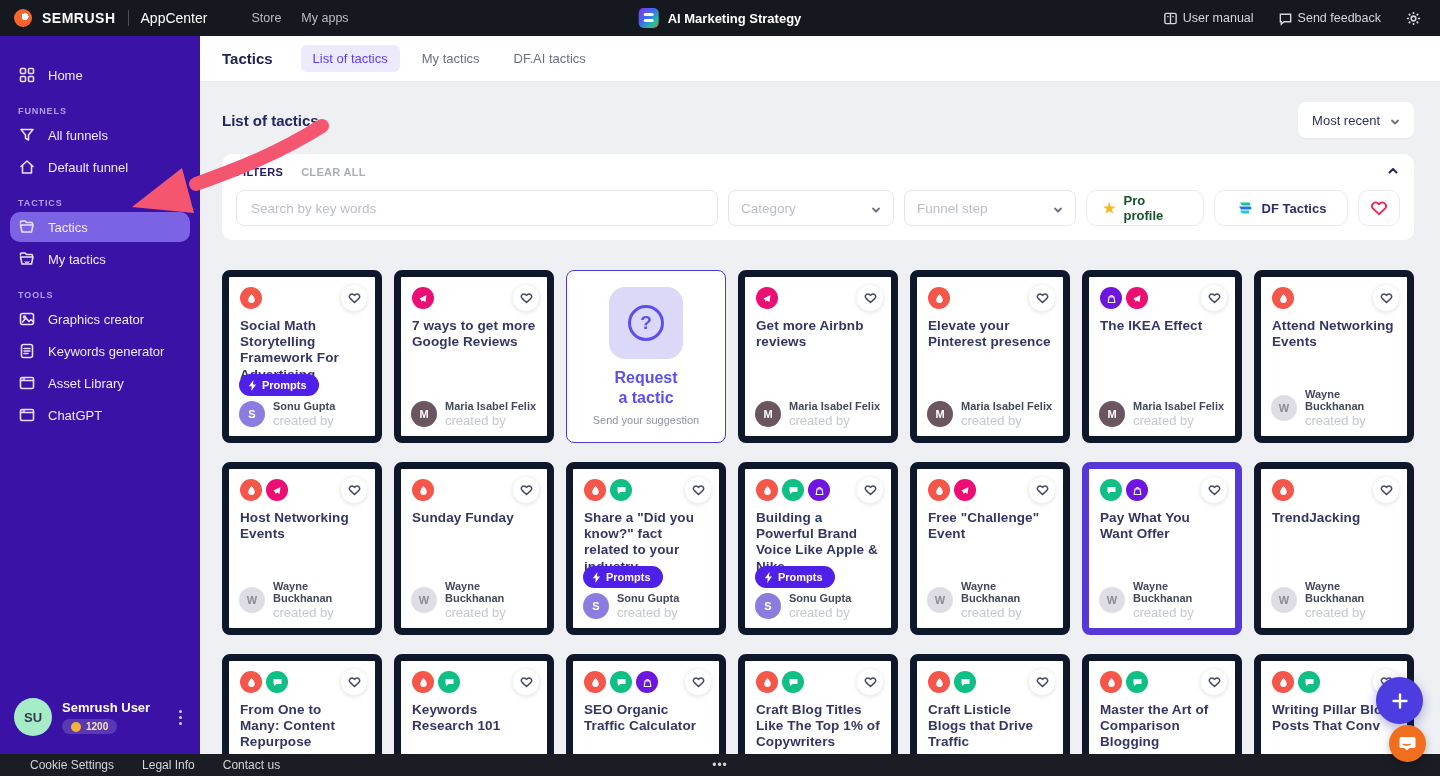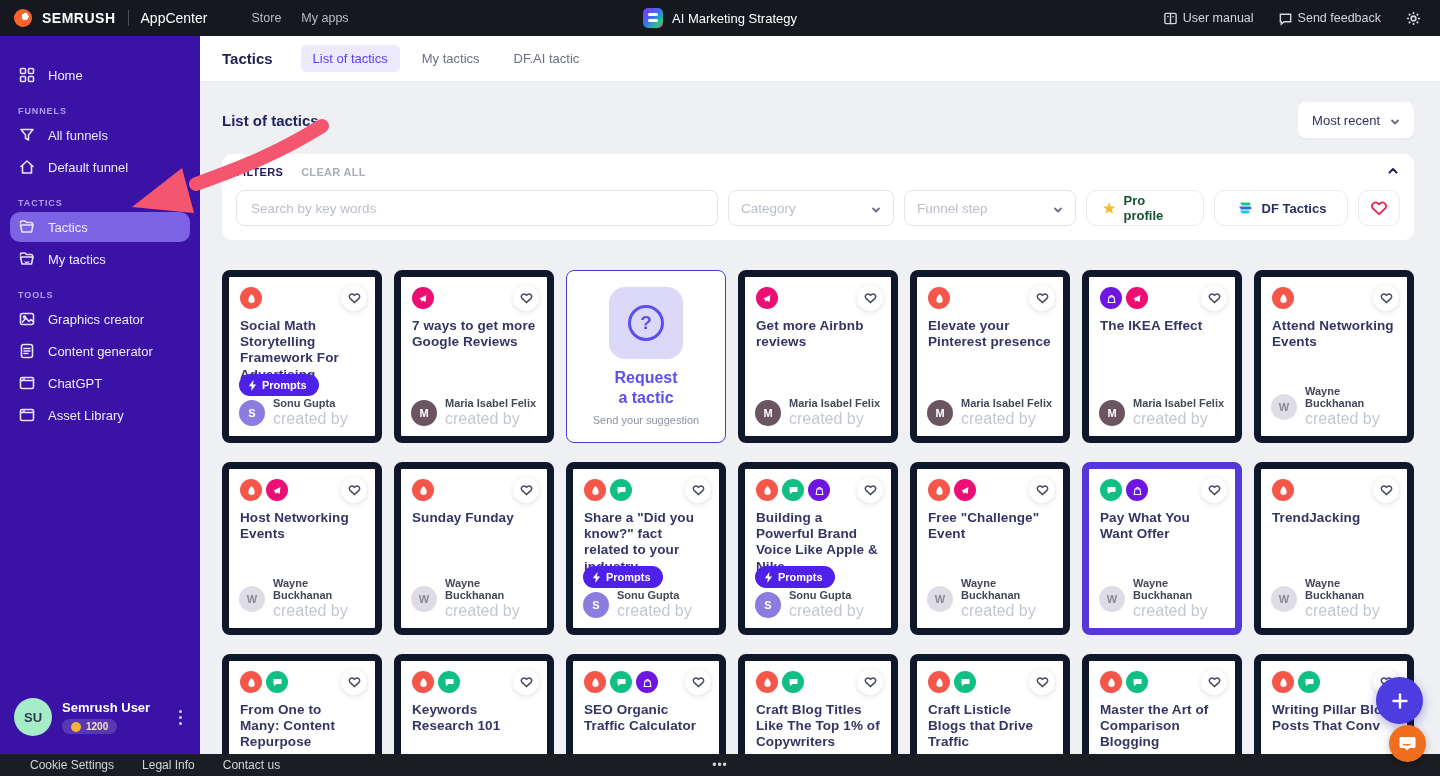--- a/index.html
+++ b/index.html
@@ -11,21 +11,21 @@
   .logo-flame { width:18px; height:18px; border-radius:50%; background:radial-gradient(circle at 62% 42%, #fff 0 22%, #ff642d 23% 100%); }
   .brand { color:#fff; font-weight:700; font-size:14px; letter-spacing:.5px; }
   .tb-divider { width:1px; height:16px; background:#4a4e57; margin:0 2px; }
   .product { color:#fff; font-size:14px; font-weight:400; }
   .tb-nav { display:flex; gap:20px; margin-left:44px; }
   .tb-nav span { color:#b9bdc5; font-size:12.5px; cursor:pointer; }
   .tb-center { position:absolute; left:50%; top:0; height:36px; transform:translateX(-50%); display:flex; align-items:center; gap:9px; }
   .app-icon { width:20px; height:20px; border-radius:5px; background:linear-gradient(135deg,#8b2ff7 0%,#3b6df5 45%,#1fc78f 78%,#f53b5b 100%); position:relative; }
   .app-icon:before, .app-icon:after { content:""; position:absolute; left:5px; right:5px; height:3px; border-radius:2px; background:#fff; }
   .app-icon:before { top:5px; } .app-icon:after { top:11px; }
-  .tb-title { color:#fff; font-size:13px; font-weight:400; }
+  .tb-title { color:#fff; font-size:13px; font-weight:700; }
   .tb-right { margin-left:auto; display:flex; align-items:center; gap:24px; padding-right:18px; }
   .tb-action { display:flex; align-items:center; gap:5px; color:#d3d6db; font-size:12.5px; cursor:pointer; }
   .tb-ic { width:15px; height:15px; }
   .tb-ic svg { width:100%; height:100%; stroke:#d3d6db; fill:none; stroke-width:1.5; }
 
   
   .sidebar { position:absolute; left:0; top:36px; width:200px; height:718px; background:#3a12a6; z-index:10; display:flex; flex-direction:column; }
   .side-list { padding-top:22px; }
   .side-item { display:flex; align-items:center; gap:12px; margin:2px 10px; padding:6px 8px; border-radius:10px; color:#efeaff; font-size:13px; cursor:pointer; }
   .side-item.active { background:#7c63e3; }
@@ -85,21 +85,21 @@
   .badge svg { width:11px; height:11px; fill:#fff; }
   .fav { position:absolute; top:8px; right:8px; width:26px; height:26px; border-radius:50%; background:#fff; box-shadow:0 1px 5px rgba(30,30,70,.15); display:flex; align-items:center; justify-content:center; }
   .fav svg { width:13px; height:12px; fill:none; stroke:#454a63; stroke-width:1.6; }
   .card-title { margin-top:9px; font-size:13.5px; line-height:1.2; font-weight:700; color:#333663; letter-spacing:.1px; }
   .prompts-pill { position:absolute; left:10px; bottom:40px; background:#4f21e8; color:#fff; border-radius:14px; font-size:11px; font-weight:600; padding:5px 12px 5px 9px; display:flex; align-items:center; gap:5px; }
   .prompts-pill svg { width:9px; height:11px; fill:#fff; }
   .author { position:absolute; left:10px; right:10px; bottom:8px; display:flex; align-items:center; gap:8px; }
   .author-av { width:26px; height:26px; border-radius:50%; display:flex; align-items:center; justify-content:center; font-size:11px; font-weight:700; flex:0 0 26px; }
   .author-col { display:flex; flex-direction:column; gap:1px; }
   .author-name { font-size:11px; color:#44485a; font-weight:600; }
-  .created-by { font-size:16px; color:#c3c7cf; }
+  .created-by { font-size:13px; color:#c3c7cf; }
   
   .card.request { border:1.5px solid #4a3bd8; display:flex; flex-direction:column; align-items:center; padding-top:16px; }
   .req-tile { width:74px; height:72px; background:#dcd8f7; border-radius:16px; display:flex; align-items:center; justify-content:center; }
   .req-q { width:36px; height:36px; border:3px solid #5b4ff0; border-radius:50%; color:#5b4ff0; font-size:19px; font-weight:700; display:flex; align-items:center; justify-content:center; }
   .req-title { margin-top:9px; color:#5b4ff0; font-size:16px; font-weight:700; text-align:center; line-height:1.25; }
   .req-sub { margin-top:6px; color:#8d93a3; font-size:11px; }
 
   
   .footer { position:absolute; left:0; bottom:0; width:1440px; height:22px; background:#1a1d23; display:flex; align-items:center; padding-left:30px; gap:28px; z-index:40; }
   .footer span { color:#d2d5da; font-size:12px; cursor:pointer; }
@@ -207,37 +207,37 @@
           </svg></span>
       <span>Graphics creator</span>
     </div>
     <div class="side-item">
       <span class="side-icon"><svg viewBox="0 0 18 18">
             <rect x="3.5" y="2.5" width="11" height="13" rx="2"></rect>
             <line x1="6" y1="6.5" x2="12" y2="6.5"></line>
             <line x1="6" y1="9" x2="12" y2="9"></line>
             <line x1="6" y1="11.5" x2="10" y2="11.5"></line>
           </svg></span>
-      <span>Content generator</span>
+      <span>Keywords generator</span>
     </div>
     <div class="side-item">
       <span class="side-icon"><svg viewBox="0 0 18 18">
             <rect x="2.5" y="3.5" width="13" height="11" rx="1.5"></rect>
             <line x1="2.5" y1="6.5" x2="15.5" y2="6.5"></line>
             <line x1="5" y1="5" x2="6.5" y2="5"></line>
           </svg></span>
-      <span>ChatGPT</span>
+      <span>Asset Library</span>
     </div>
     <div class="side-item">
       <span class="side-icon"><svg viewBox="0 0 18 18">
             <rect x="2.5" y="3.5" width="13" height="11" rx="1.5"></rect>
             <line x1="2.5" y1="6.5" x2="15.5" y2="6.5"></line>
             <line x1="5" y1="5" x2="6.5" y2="5"></line>
           </svg></span>
-      <span>Asset Library</span>
+      <span>ChatGPT</span>
     </div>
   </div>
   <div class="side-user">
     <span class="avatar-big">SU</span>
     <span class="user-meta">
       <span class="user-name">Semrush User</span>
       <span class="credits">
         <span class="coin"></span>
         <span>1200</span>
       </span>
@@ -247,21 +247,21 @@
         <i></i>
         <i></i>
       </span>
   </div>
 </div>
 
 <div class="tabsbar">
   <span class="tabs-title">Tactics</span>
   <span class="tab active">List of tactics</span>
   <span class="tab">My tactics</span>
-  <span class="tab">DF.AI tactic</span>
+  <span class="tab">DF.AI tactics</span>
 </div>
 
 <div class="main">
   <div class="head-row">
     <span class="page-heading">List of tactics</span>
     <span class="sort-btn">
       <span>Most recent</span>
       <span class="chev"><svg viewBox="0 0 10 10">
             <polyline points="2,3.5 5,6.5 8,3.5"></polyline>
           </svg></span>

